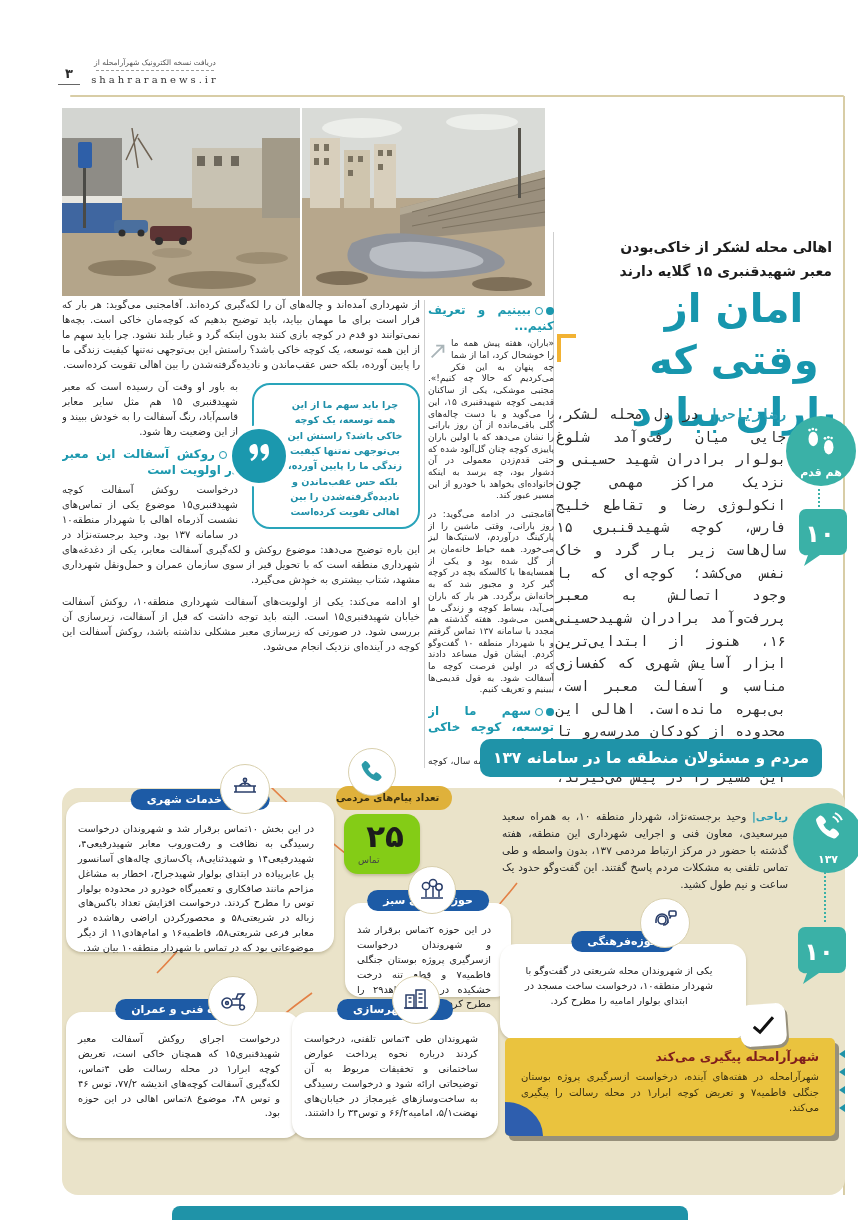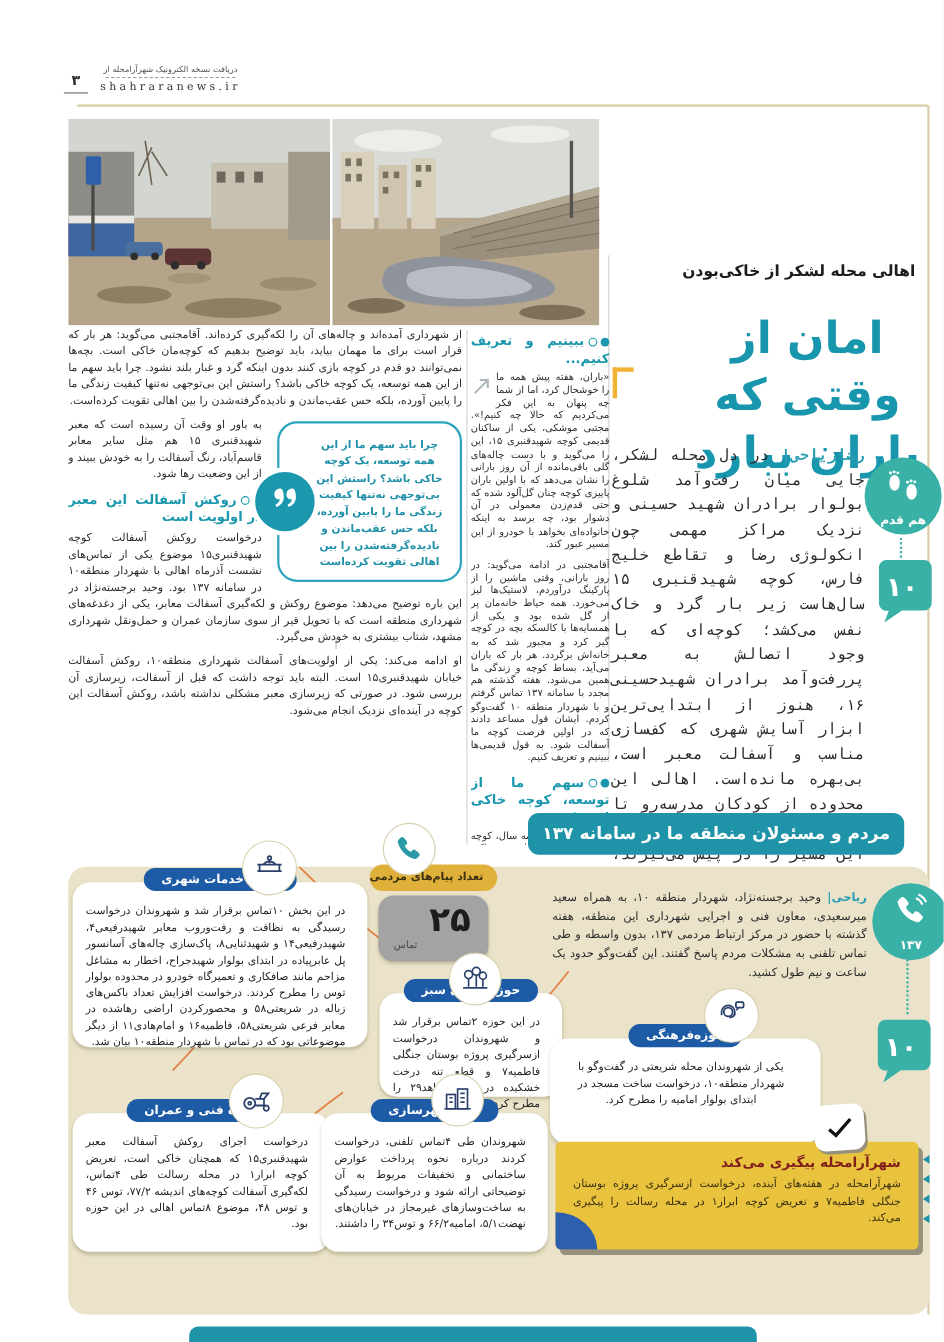--- a/index.html
+++ b/index.html
@@ -58,21 +58,21 @@
              color:#fff;font-weight:bold;font-size:15.5px;line-height:38px;text-align:center;}
   .panel-intro{left:502px;top:808px;width:286px;font-size:10.5px;line-height:1.62;}
   .box{background:#fff;border-radius:16px;box-shadow:0 2px 3px rgba(90,80,40,.25);}
   .box .pill{position:absolute;top:-13px;left:50%;transform:translateX(-50%);background:#1d5ba6;
              color:#fff;font-size:11px;font-weight:bold;padding:4px 16px;border-radius:14px;
              white-space:nowrap;}
   .box .txt{padding:20px 20px 8px 12px;font-size:9.8px;line-height:1.52;color:#222;}
   .icon-circle{border-radius:50%;background:#fff;border:1px solid #d9d0ae;text-align:center;z-index:3;}
   .count-pill{left:336px;top:786px;width:116px;height:24px;background:#dfb13b;border-radius:12px;
               color:#3a2f10;font-size:10px;font-weight:bold;text-align:left;line-height:24px;}
-  .count-box{left:344px;top:814px;width:100px;height:60px;background:#a3a3a3;border-radius:14px;
+  .count-box{left:344px;top:814px;width:76px;height:60px;background:#84cc16;border-radius:14px;
              box-shadow:0 2px 3px rgba(90,80,40,.25);}
   .count-num{position:absolute;right:16px;top:4px;font-size:31px;font-weight:bold;color:#1c1c1c;}
   .count-unit{position:absolute;left:14px;bottom:9px;font-size:9px;color:#444;}
   .followup{left:505px;top:1038px;width:330px;height:98px;background:#eac33e;border-radius:5px;
             box-shadow:4px 5px 0 #97907b;}
   .followup .fu-title{margin:11px 16px 0 95px;text-align:right;font-size:12.5px;font-weight:bold;color:#7f1d1d;}
   .followup .fu-text{margin:5px 16px 0 16px;font-size:10px;line-height:1.55;color:#3a3011;text-align:justify;}
   .fu-corner{left:505px;top:1102px;width:38px;height:34px;background:#2e5eae;
              border-radius:0 100% 0 5px;}
   .checkbox{left:740px;top:1004px;width:46px;height:42px;background:#fff;border-radius:10px;
@@ -171,20 +171,21 @@
       <rect x="216" y="20" width="3" height="70" fill="#55524b"></rect>
       <path d="M50 135 q30 -14 70 -8 q60 6 80 22 q10 10 -16 16 q-60 10 -110 2 q-40 -8 -24 -32z" fill="#8f939b"></path>
       <path d="M70 140 q26 -9 56 -5 q40 5 54 15 q6 6 -12 10 q-44 7 -80 1 q-28 -6 -18 -21z" fill="#b9bdc3"></path>
       <ellipse cx="40" cy="170" rx="26" ry="7" fill="#7e6f58"></ellipse>
         <ellipse cx="200" cy="176" rx="30" ry="7" fill="#7e6f58"></ellipse>
     </svg>
   </div>
 
   <div class="abs kicker rtl">
     <div>اهالی محله لشکر از خاکی‌بودن</div>
+    <div>معبر شهیدقنبری ۱۵ گلایه دارند</div>
   </div>
   <div class="abs headline">
     <div>امان از وقتی که</div>
     <div>باران ببارد</div>
   </div>
   <div class="abs bracket"></div>
 
   <div class="abs badge-circle" style="left:786px;top:416px">
     <svg width="32" height="32" viewBox="0 0 31 28" fill="#fff">
         <use href="#ic-foot"></use>

